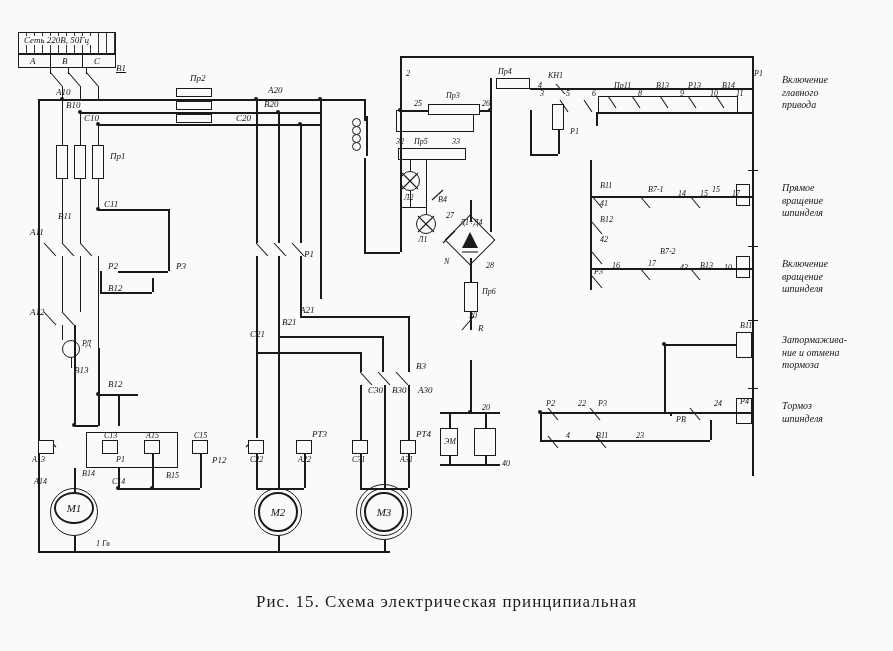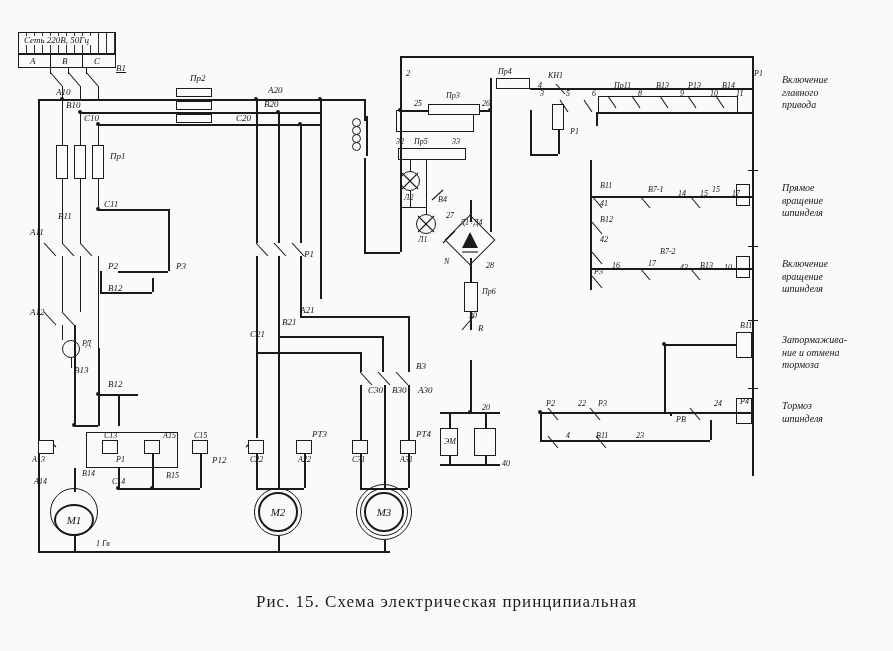--- a/index.html
+++ b/index.html
@@ -273,38 +273,38 @@
   <div class="ln hln2" style="left:74px; top:425px; width:24px;"></div>
   <div class="ln vln2" style="left:118px; top:394px; height:32px;"></div>
   <div class="ln hln2" style="left:98px; top:394px; width:40px;"></div>
 
   <div class="box" style="left:86px; top:432px; width:92px; height:36px;"></div>
   <div class="fuse" style="left:38px; top:440px; width:16px; height:14px;"></div>
   <div class="lbl xs" style="left:32px; top:456px;">А13</div>
   <div class="fuse" style="left:102px; top:440px; width:16px; height:14px;"></div>
   <div class="lbl xs" style="left:104px; top:432px;">С13</div>
   <div class="fuse" style="left:144px; top:440px; width:16px; height:14px;"></div>
-  <div class="lbl xs" style="left:146px; top:432px;margin-left:17px;">А15</div>
+  <div class="lbl xs" style="left:146px; top:432px;">А15</div>
   <div class="fuse" style="left:192px; top:440px; width:16px; height:14px;"></div>
   <div class="lbl xs" style="left:194px; top:432px;">С15</div>
   <div class="lbl xs" style="left:82px; top:470px;">В14</div>
   <div class="lbl xs" style="left:116px; top:456px;">Р1</div>
   <div class="lbl xs" style="left:166px; top:472px;">В15</div>
   <div class="lbl xs" style="left:34px; top:478px;">А14</div>
   <div class="lbl xs" style="left:112px; top:478px;">С14</div>
   <div class="lbl sm" style="left:212px; top:456px;">Р12</div>
 
   <div class="ln hln2" style="left:38px; top:447px; width:0px;"></div>
   <div class="ln vln2" style="left:118px; top:468px; height:20px;"></div>
   <div class="ln vln2" style="left:152px; top:454px; height:34px;"></div>
   <div class="ln vln2" style="left:200px; top:454px; height:26px;"></div>
   <div class="ln hln2" style="left:118px; top:488px; width:82px;"></div>
   <div class="ln vln2" style="left:200px; top:480px; height:8px;"></div>
 
-  <div class="motor" style="left:54px; top:504px; width:40px; height:32px;">М1</div>
+  <div class="motor" style="left:54px; top:492px; width:40px; height:32px;">М1</div>
   <div class="circ" style="left:50px; top:488px; width:48px; height:48px;"></div>
   <div class="lbl xs" style="left:96px; top:540px;">1 Гв</div>
   <div class="ln vln2" style="left:74px; top:468px; height:24px;"></div>
   <div class="ln hln2" style="left:38px; top:551px; width:352px;"></div>
   <div class="ln vln2" style="left:74px; top:536px; height:15px;"></div>
 
   <div class="ln vln2" style="left:256px; top:99px; height:144px;"></div>
   <div class="ln vln2" style="left:278px; top:112px; height:131px;"></div>
   <div class="ln vln2" style="left:300px; top:124px; height:119px;"></div>
   <div class="lbl sm" style="left:304px; top:250px;">Р1</div>

